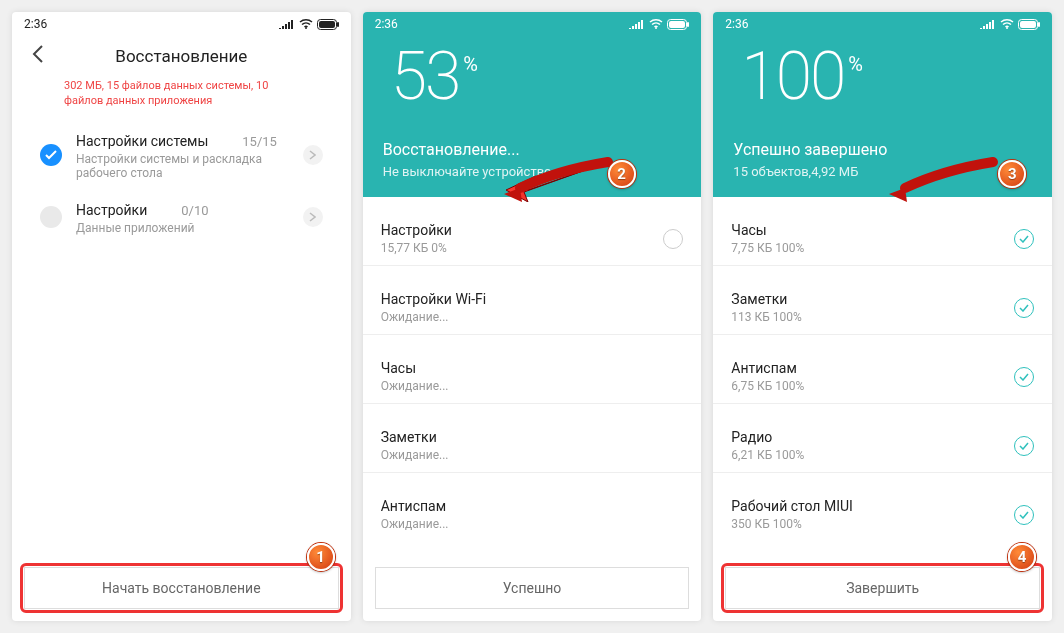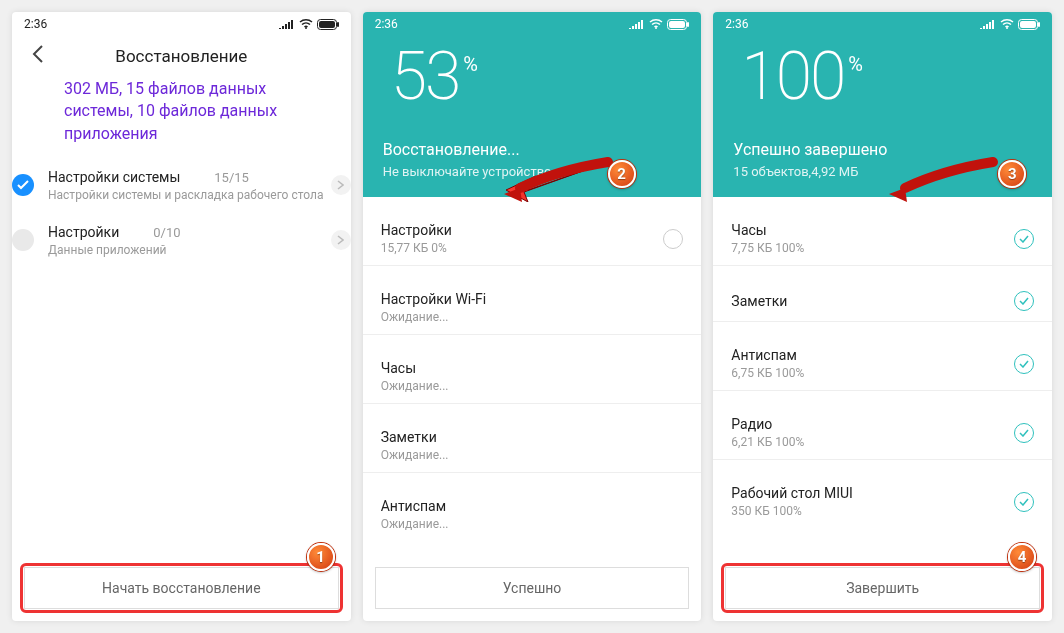--- a/index.html
+++ b/index.html
@@ -33,24 +33,24 @@
   .status-bar.light { color: #fff; }
   .status-icons { display: flex; align-items: center; gap: 4px; }
   .status-icons svg { display: block; }
   
   .header1 {
     display: flex; align-items: center;
     padding: 8px 8px 10px 8px;
   }
   .back { width: 36px; text-align: center; font-size: 20px; color: #444; }
   .title1 { flex: 1; text-align: center; font-size: 17px; color: #222; margin-right: 36px; }
-  .summary1 { padding: 0 52px 12px; font-size: 16px; color: #6d28d9; line-height: 1.4; }
+  .summary1 { padding: 0 52px 12px; font-size: 11px; color: #ef4444; line-height: 1.4; }
   .row {
     display: flex; align-items: center;
-    padding: 10px 0;
+    padding: 10px 28px;
   }
   .chk {
     width: 22px; height: 22px; border-radius: 50%;
     margin-right: 14px; flex-shrink: 0;
   }
   .chk.on { background: #1890ff; display:flex;align-items:center;justify-content:center; }
   .chk.off { background: #e9e9e9; }
   .rowmain { flex: 1; }
   .rowtitle { font-size: 14px; color: #222; }
   .rowcount { display: inline-block; font-size: 13px; color: #9a9a9a; margin-left: 30px; }
@@ -306,20 +306,21 @@
       </div>
       <div class="li-ic done">
           <svg width="10" height="8" viewBox="0 0 10 8">
             <path d="M1 4 L4 7 L9 1" fill="none" stroke="#2fc1bd" stroke-width="1.5"></path>
           </svg>
         </div>
     </div>
     <div class="litem">
       <div class="li-main">
         <div class="li-title">Заметки</div>
+        <div class="li-sub">113 КБ 100%</div>
       </div>
       <div class="li-ic done">
           <svg width="10" height="8" viewBox="0 0 10 8">
             <path d="M1 4 L4 7 L9 1" fill="none" stroke="#2fc1bd" stroke-width="1.5"></path>
           </svg>
         </div>
     </div>
     <div class="litem">
       <div class="li-main">
         <div class="li-title">Антиспам</div>

